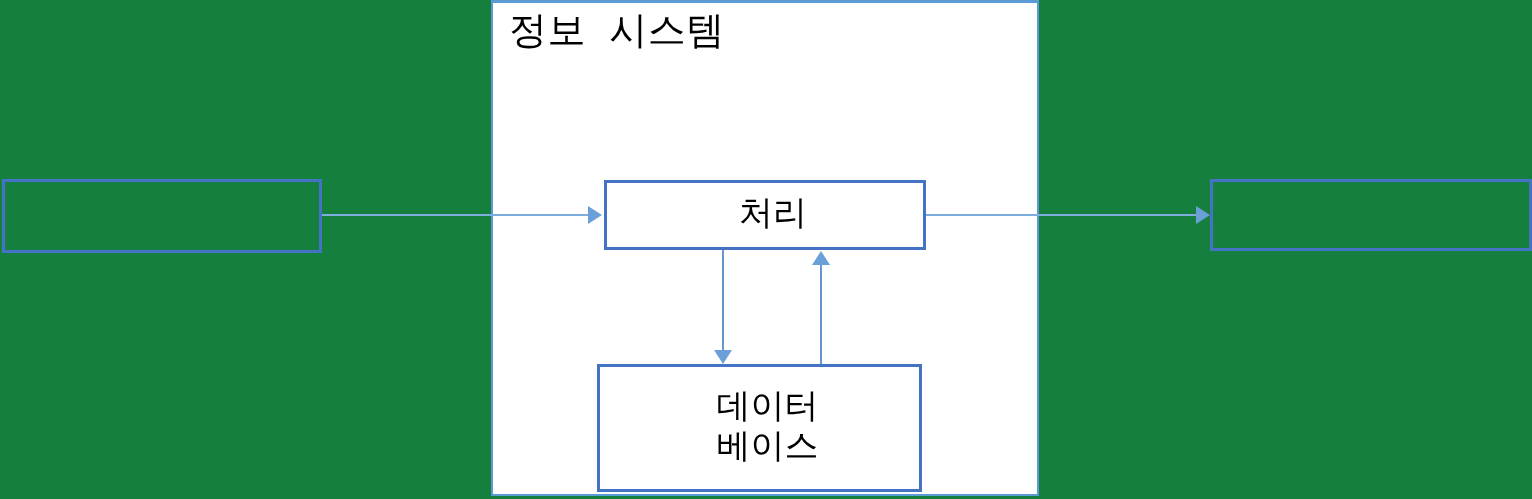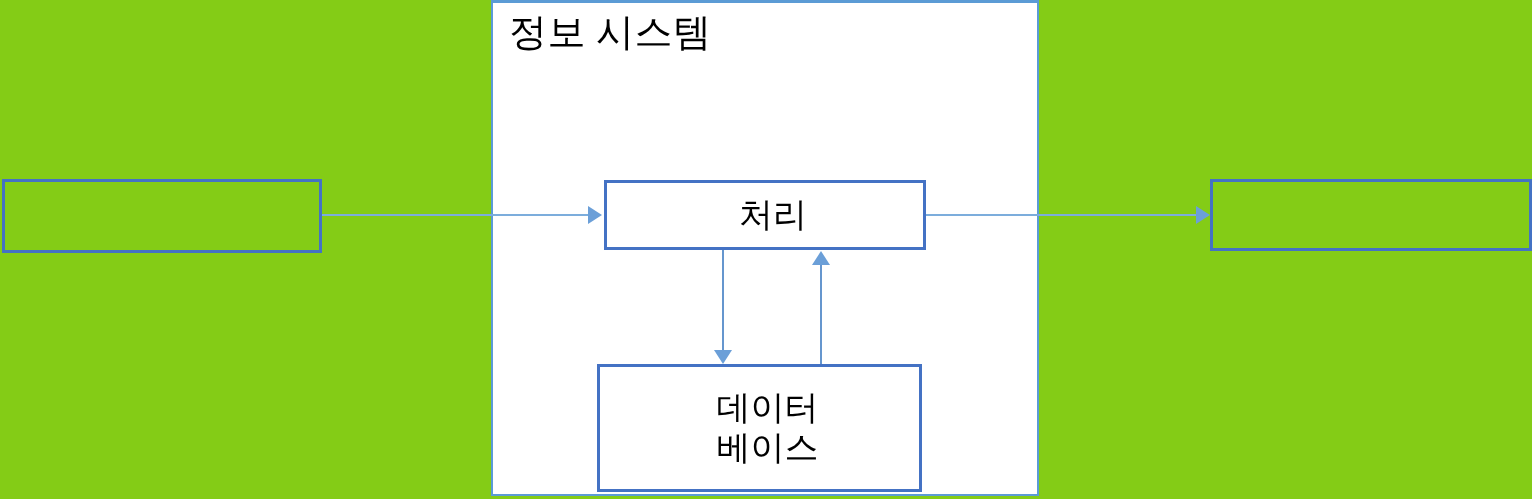--- a/index.html
+++ b/index.html
@@ -4,23 +4,23 @@
 <style>
   html, body {
     margin: 0;
     padding: 0;
     background: #000000;
   }
   #canvas {
     position: relative;
     width: 1532px;
     height: 499px;
-    background: #84cc16;
+    background: #15803d;
     overflow: hidden;
-    font-family: Liberation Serif, serif;
+    font-family: Liberation Mono, monospace;
   }
 
   
   .system-panel {
     position: absolute;
     left: 491px;
     top: 0px;
     width: 548px;
     height: 496px;
     background: #FFFFFF;

